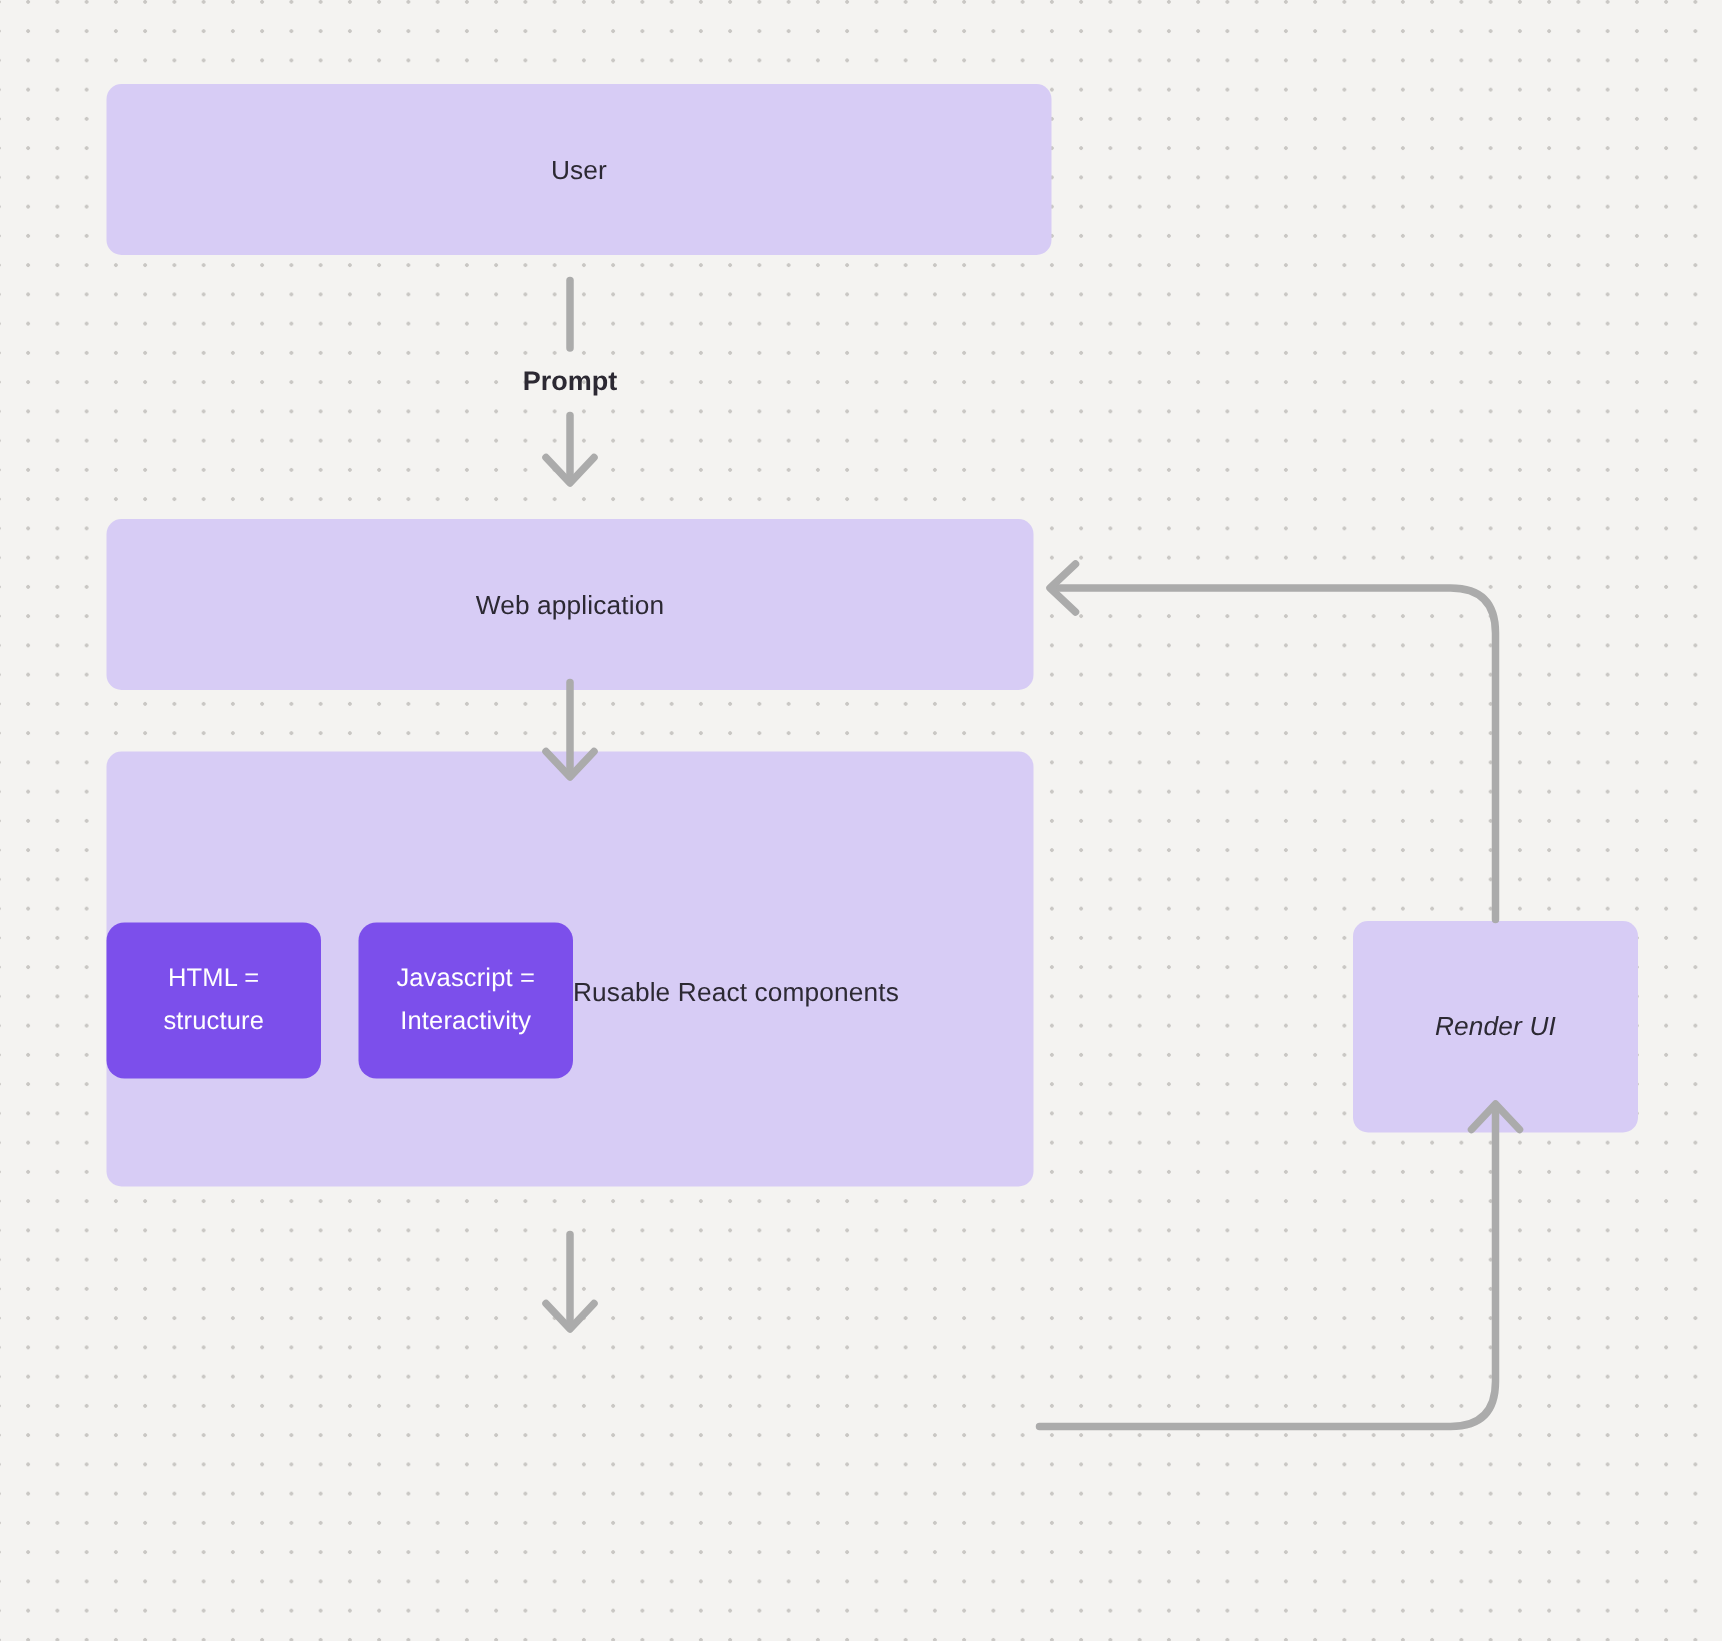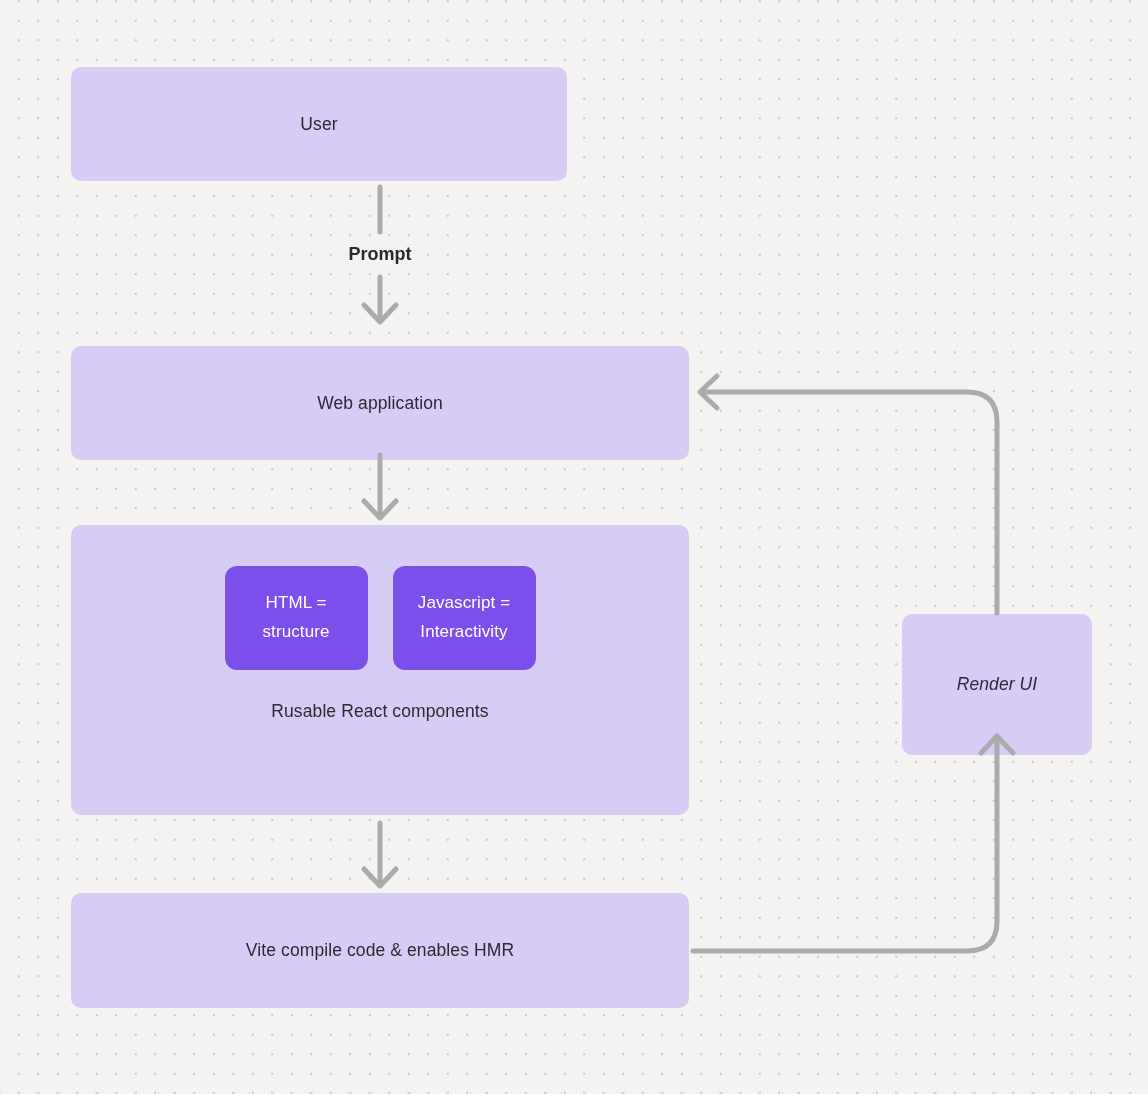--- a/index.html
+++ b/index.html
@@ -33,25 +33,25 @@
     justify-content:center;
     border-radius:10px;
     box-sizing:border-box;
   }
   .node-light{
     background:var(--node-fill-light);
     color:var(--text-dark);
     font-size:17.5px;
     letter-spacing:0.1px;
   }
-  .node-user{left:71px;top:67px;width:496px;height:114px;}
+  .node-user{left:71px;top:56px;width:630px;height:114px;}
   .node-webapp{left:71px;top:333px;width:618px;height:114px;margin-top:13px;}
   .node-group{
-    left:71px;top:525px;width:618px;height:290px;
-    flex-direction:column;
+    left:71px;top:501px;width:618px;height:290px;
+    flex-direction:row;
     justify-content:flex-start;
   }
   .node-vite{left:71px;top:893px;width:618px;height:115px;}
   .node-render{left:902px;top:614px;width:190px;height:141px;font-style:italic;}
   .group-row{
     display:flex;
     gap:25px;
     margin-top:41px;
   }
   .node-dark{
@@ -117,23 +117,20 @@
 structure</span>
       </div>
       <div class="node-dark">
         <span>Javascript =
 Interactivity</span>
       </div>
     </div>
     <div class="group-caption">Rusable React components</div>
   </div>
 
-  <div class="node node-light node-vite">
-    <span>Vite compile code &amp; enables HMR</span>
-  </div>
 
   <div class="node node-light node-render">
     <span>Render UI</span>
   </div>
 
   <div class="edge-label">Prompt</div>
 
   <svg class="arrows" width="1148" height="1094" viewBox="0 0 1148 1094">
 
     <g>

